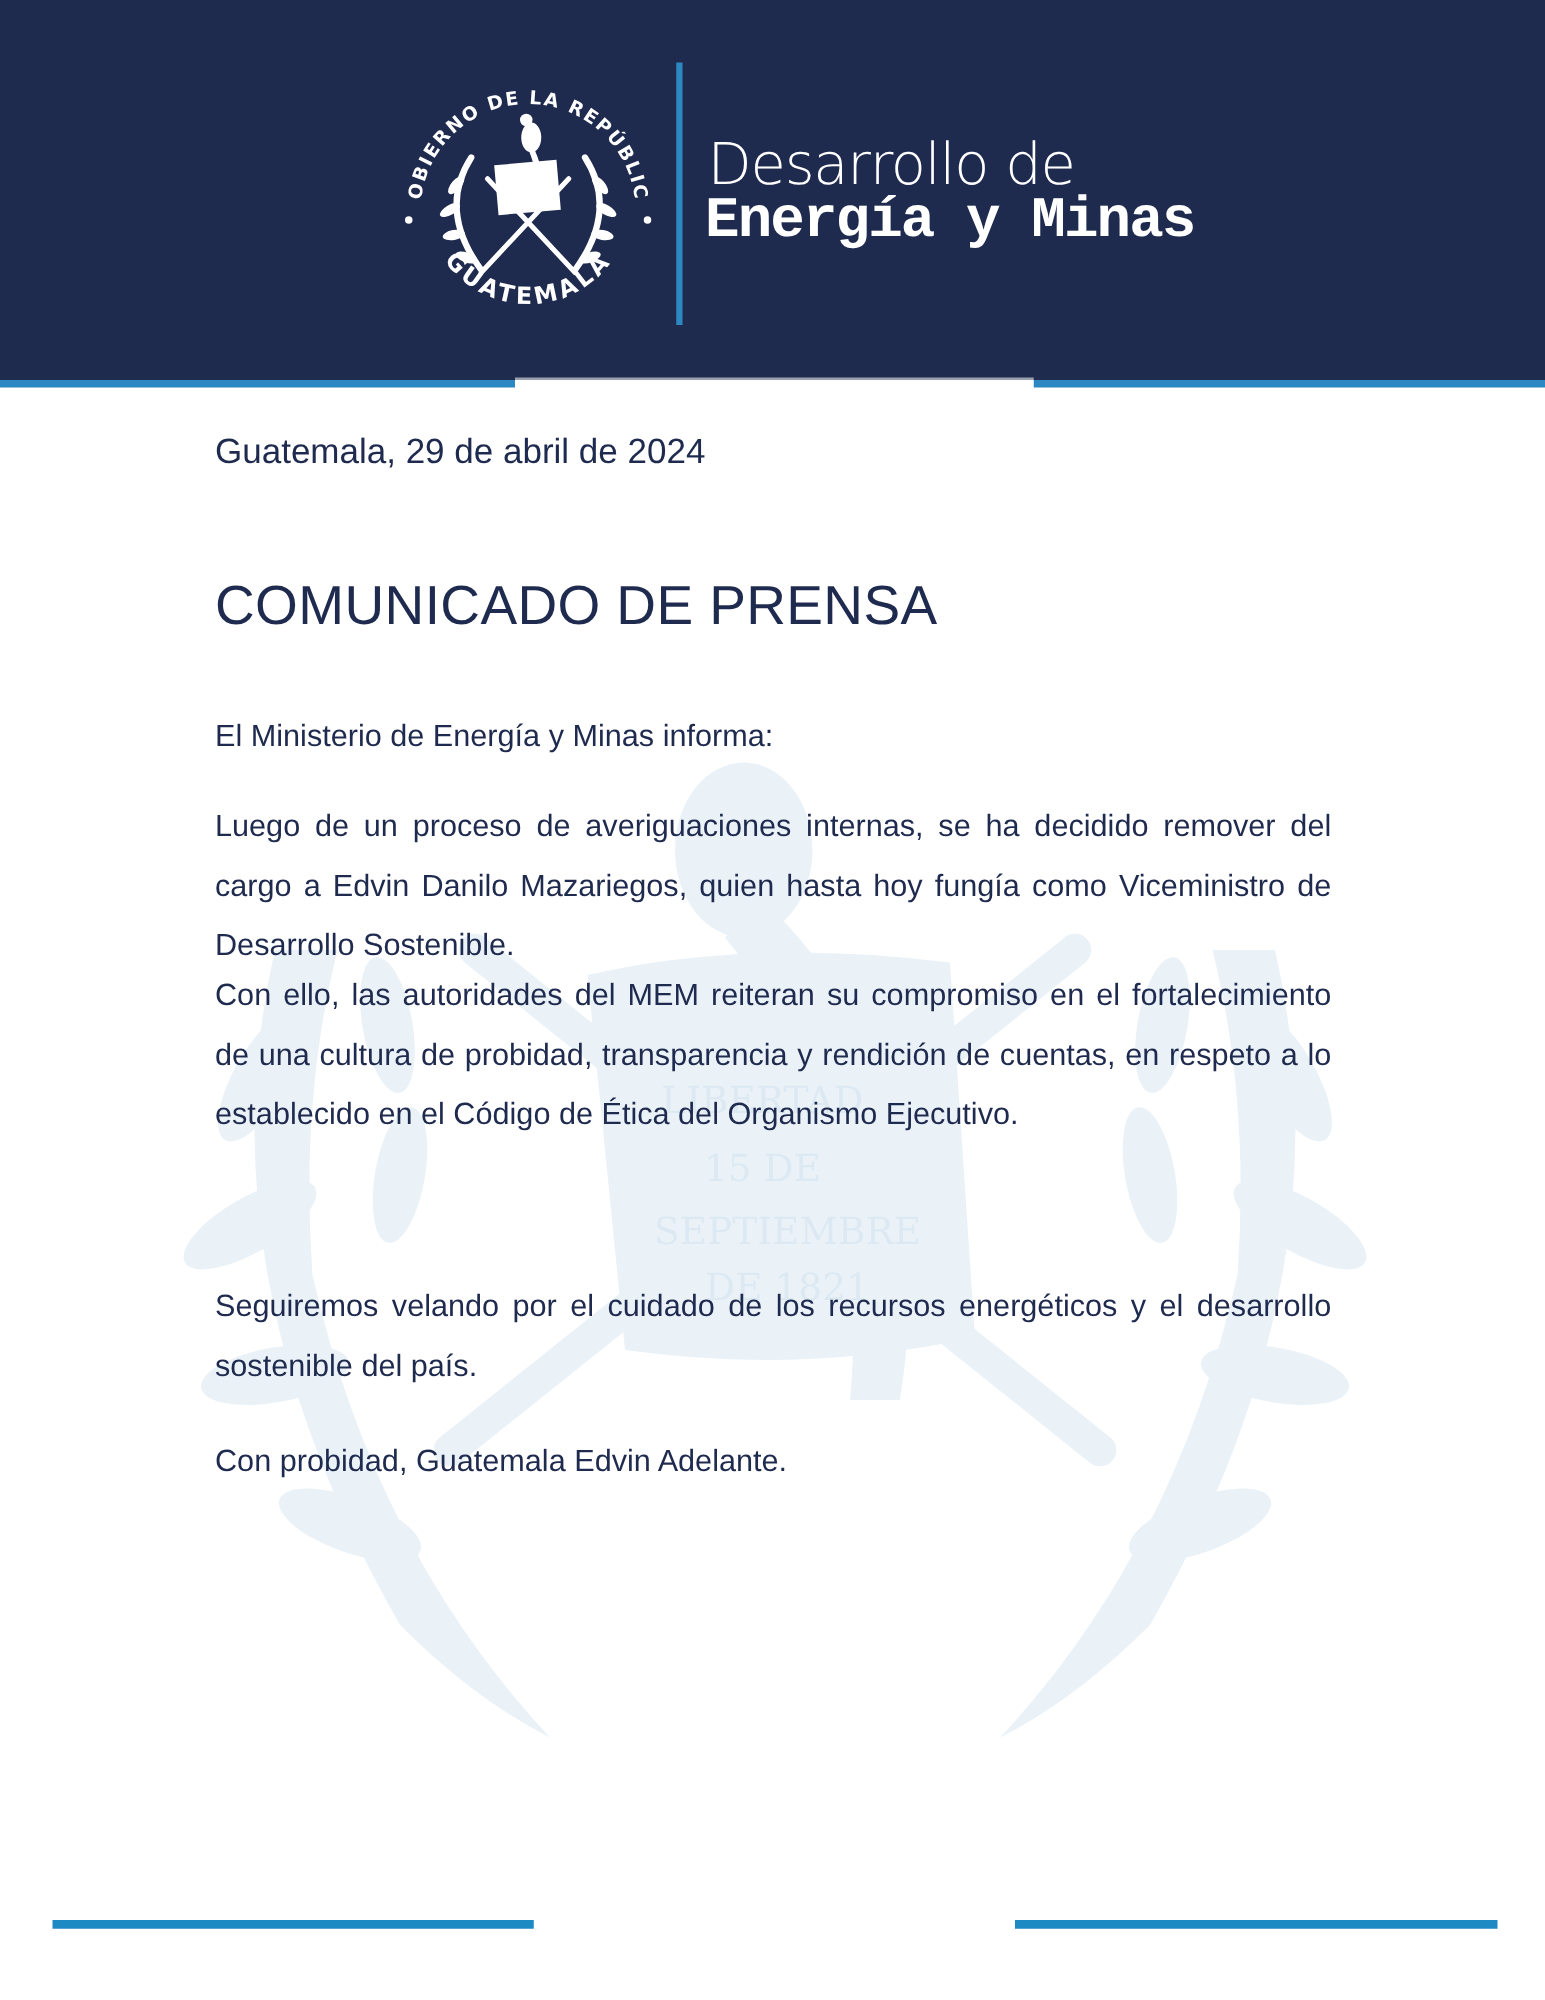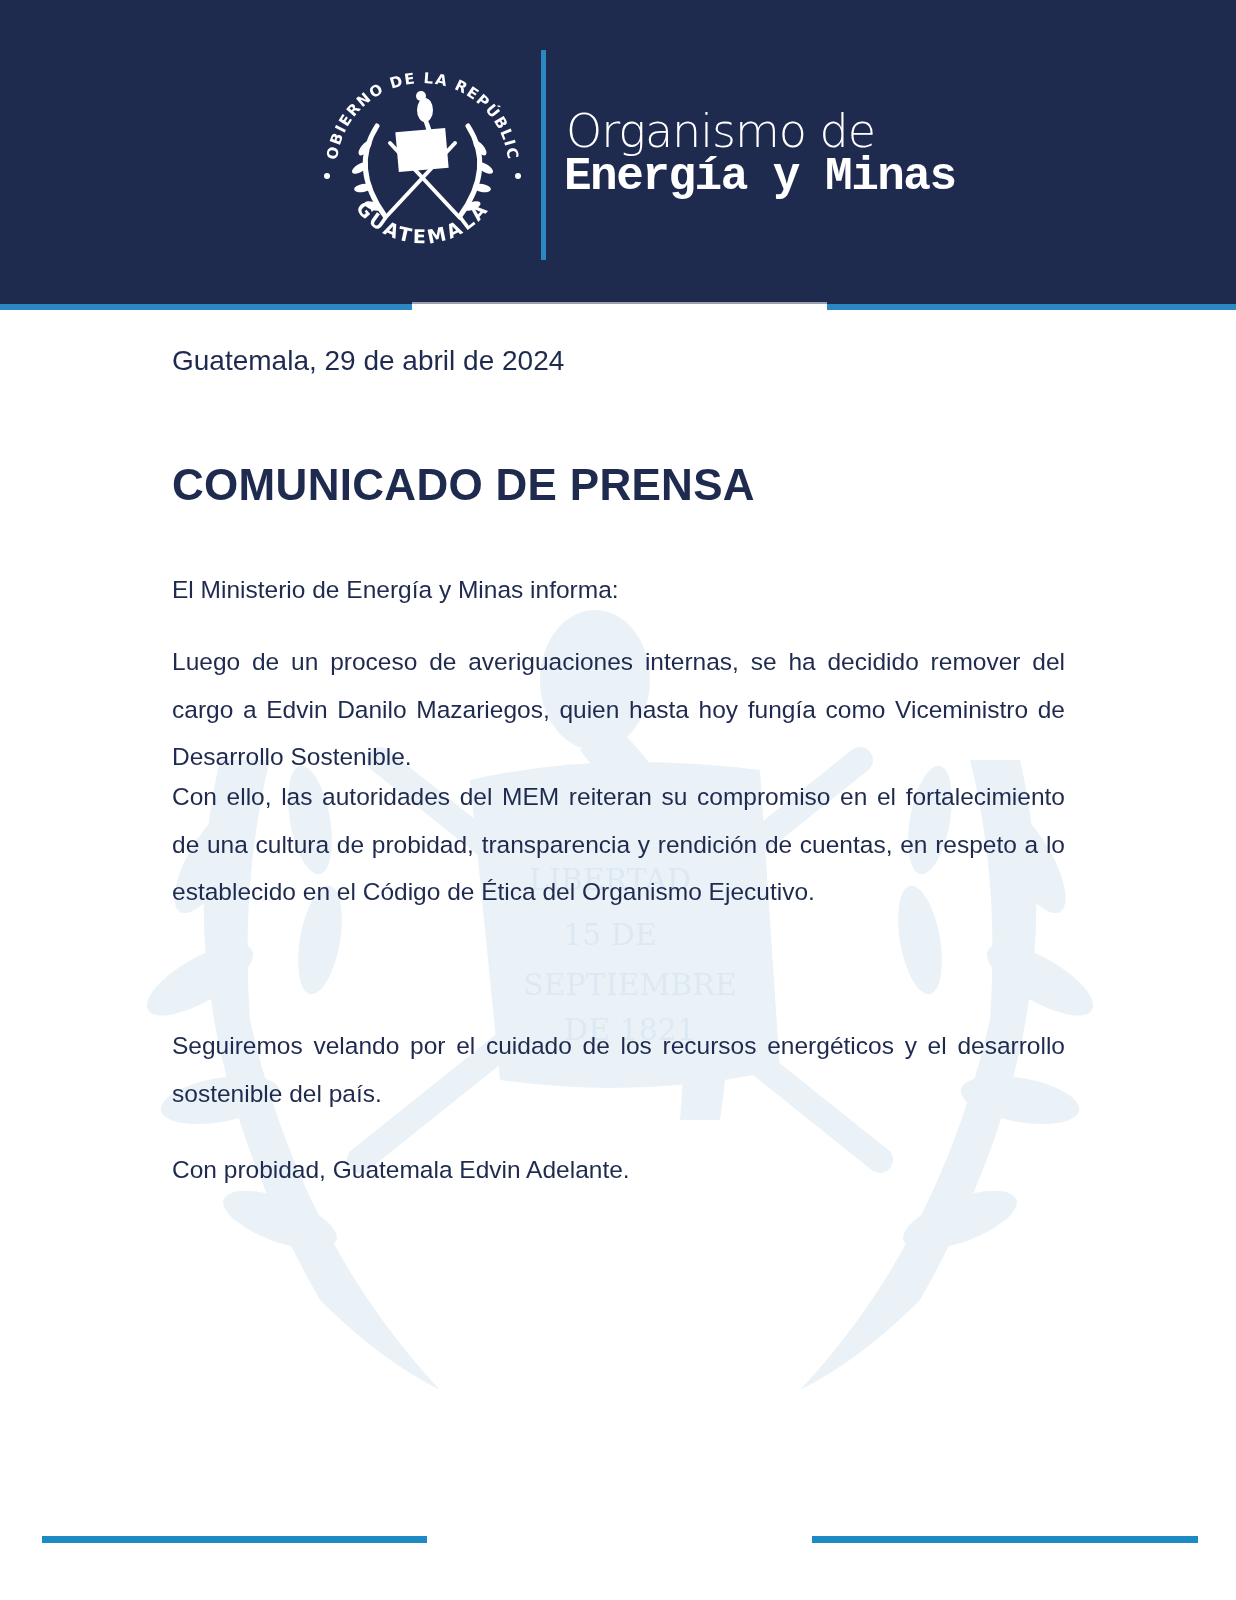--- a/index.html
+++ b/index.html
@@ -13,21 +13,21 @@
 
   .seal { position:absolute; left:315px; top:48px; width:215px; height:215px; }
   .vline { position:absolute; left:541px; top:50px; width:5px; height:210px; background:#2b88c2; }
   .ministry-line1 { position:absolute; left:566px; top:104px; font-size:46px; color:#ffffff;
         font-family:"DejaVu Sans", sans-serif; font-weight:200; letter-spacing:-1px; }
   .ministry-line2 { position:absolute; left:564px; top:151px; font-size:46px; color:#ffffff;
         font-family:Liberation Mono, monospace; font-weight:bold; letter-spacing:-1.5px; }
 
   .watermark { position:absolute; left:140px; top:600px; width:960px; height:840px; opacity:1; }
   .date { position:absolute; left:172px; top:345px; font-size:28px; color:#1f2a4f; }
-  .title { position:absolute; left:172px; top:460px; font-size:44px; font-weight:bold; color:#1f2a4f; letter-spacing:0.3px; }
+  .title { position:absolute; left:172px; top:460px; font-size:44px; font-weight:normal; color:#1f2a4f; letter-spacing:0.3px; }
   .para { position:absolute; left:172px; width:893px; font-size:24.5px; line-height:47.5px;
           text-align:justify; color:#1f2a4f; font-family:Liberation Sans, sans-serif; }
   .p0 { top:566px; }
   .p1 { top:638px; }
   .p2 { top:773px; }
   .p3 { top:1022px; }
   .p4 { top:1146px; }
 
   .fbar { position:absolute; top:1536px; height:7px; background:#1e8ac4; }
   .fbar.left { left:42px; width:385px; }
@@ -71,21 +71,21 @@
     </g>
 
     <rect x="82" y="82" width="50" height="40" fill="#fff" transform="rotate(-5 107 102)"></rect>
 
     <g stroke="#fff" stroke-width="4" stroke-linecap="round">
       <line x1="75" y1="95" x2="145" y2="170"></line>
       <line x1="140" y1="95" x2="70" y2="170"></line>
     </g>
   </svg>
   <div class="vline"></div>
-  <div class="ministry-line1">Organismo de</div>
+  <div class="ministry-line1">Desarrollo de</div>
   <div class="ministry-line2">Energía y Minas</div>
 </div>
 <div class="hbar left"></div>
 <div class="hgap"></div>
 <div class="hbar right"></div>
 
 <svg class="watermark" viewBox="0 0 960 840">
   <g fill="#eaf2f8">
 
     <ellipse cx="455" cy="80" rx="55" ry="70"></ellipse>

